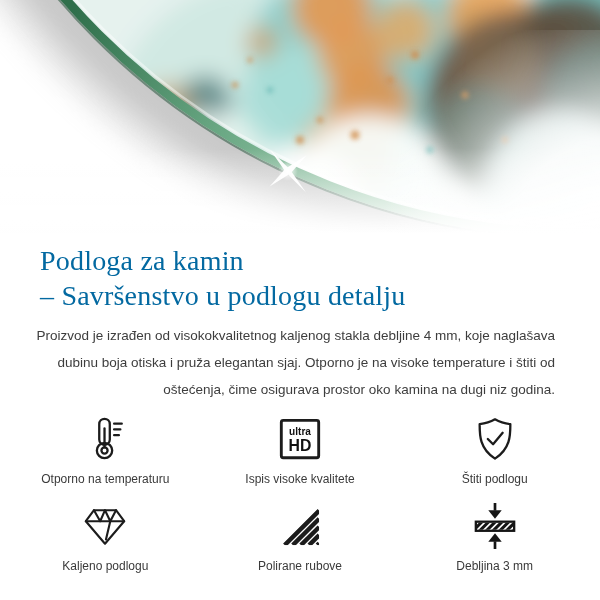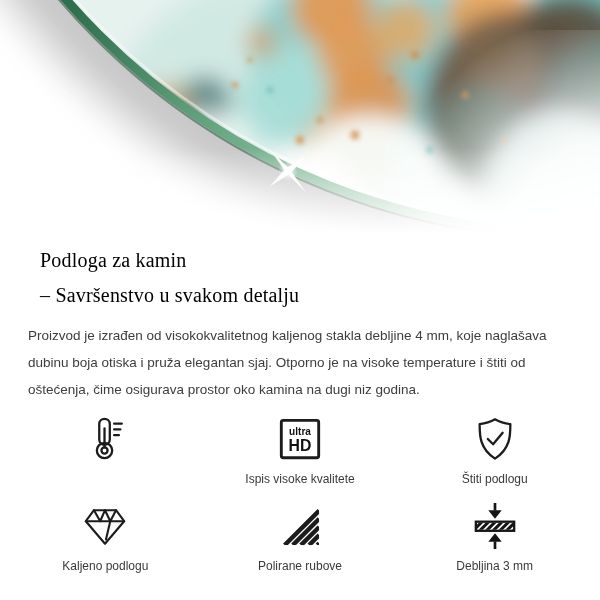--- a/index.html
+++ b/index.html
@@ -4,27 +4,27 @@
 <style>
   html,body{margin:0;padding:0;}
   body{
     width:600px;height:600px;overflow:hidden;background:#ffffff;
     font-family:"Liberation Sans","DejaVu Sans",sans-serif;
   }
   .page{width:600px;height:600px;position:relative;background:#fff;}
   .hero{display:block;width:600px;height:238px;}
   h1.title{
     font-family:"Liberation Serif","DejaVu Serif",serif;
-    font-weight:400;font-size:20px;line-height:35px;color:#000000;
+    font-weight:400;font-size:28px;line-height:35px;color:#0369a1;
     margin:5px 38px 0 40px;letter-spacing:.2px;
   }
   h1.title span{display:block;}
   p.lead{
     font-size:13.5px;line-height:27px;color:#3d3d3d;
-    margin:9px 38px 0 28px;max-width:527px;
+    margin:9px 38px 0 28px;max-width:527px;text-align:right;
   }
   .features{
     display:grid;grid-template-columns:repeat(3,1fr);
     row-gap:17px;padding:0 8px;margin-top:13px;
   }
   .feature{display:flex;flex-direction:column;align-items:center;justify-content:space-between;}
   .feature .ic{width:46px;height:46px;display:block;}
   .feature-label{font-size:12px;color:#3a3a3a;margin-top:10px;text-align:center;white-space:nowrap;}
 </style>
 </head>
@@ -129,39 +129,40 @@
       </g>
     </g>
 
     <rect x="0" y="148" width="600" height="90" fill="url(#fadeV)"></rect>
     <rect x="350" y="30" width="250" height="208" fill="url(#fadeR)"></rect>
     <rect x="0" y="233" width="600" height="5" fill="#ffffff"></rect>
   </svg>
 
   <h1 class="title">
     <span>Podloga za kamin</span>
-    <span>– Savršenstvo u svakom detalju</span>
+    <span>– Savršenstvo u podlogu detalju</span>
   </h1>
 
   <p class="lead">Proizvod je izrađen od visokokvalitetnog kaljenog stakla debljine 4 mm, koje naglašava dubinu boja otiska i pruža elegantan sjaj. Otporno je na visoke temperature i štiti od oštećenja, čime osigurava prostor oko kamina na dugi niz godina.</p>
 
   <div class="features">
 
     <div class="feature">
       <svg class="ic" viewBox="0 0 48 48">
         <g fill="none" stroke="#1c1c1c" stroke-width="2.4" stroke-linecap="round" stroke-linejoin="round">
           <rect x="18" y="3" width="11" height="27" rx="5.5"></rect>
           <circle cx="23.5" cy="36" r="8"></circle>
           <circle cx="23.5" cy="36" r="3.2"></circle>
           <line x1="23.5" y1="13" x2="23.5" y2="32.8"></line>
           <line x1="33.5" y1="8" x2="41.5" y2="8"></line>
           <line x1="33.5" y1="14" x2="40" y2="14"></line>
           <line x1="33.5" y1="20" x2="38.5" y2="20"></line>
         </g>
       </svg>
+      <span class="feature-label">Otporno na temperaturu</span>
     </div>
 
     <div class="feature">
       <svg class="ic" viewBox="0 0 48 48">
         <rect x="4.5" y="4.5" width="39" height="39" rx="2" fill="none" stroke="#1c1c1c" stroke-width="3"></rect>
         <text x="24" y="19.5" text-anchor="middle" font-family="Liberation Sans, sans-serif" font-size="10.5" font-weight="600" fill="#111111">ultra</text>
         <text x="24" y="37" text-anchor="middle" font-family="Liberation Sans, sans-serif" font-size="16.5" font-weight="800" fill="#111111">HD</text>
       </svg>
       <span class="feature-label">Ispis visoke kvalitete</span>
     </div>

